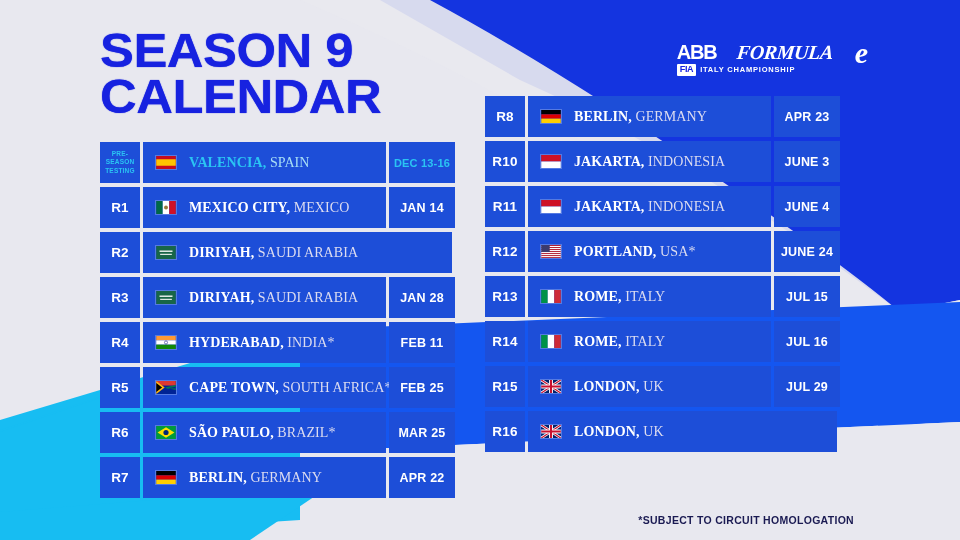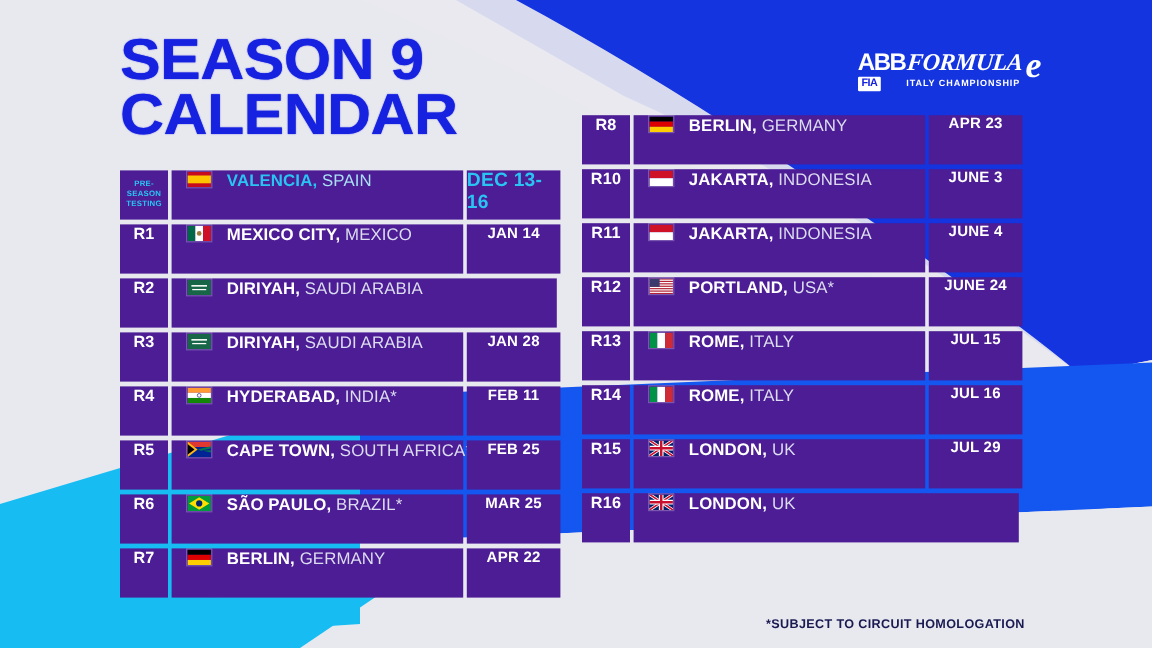--- a/index.html
+++ b/index.html
@@ -29,58 +29,59 @@
   .title span { display:block; }
 
   
   .logo {
     position:absolute;
     right:92px; top:42px;
     z-index:6;
     color:#fff;
     text-align:left;
   }
-  .logo-top { display:flex; align-items:flex-end; gap:1px; }
+  .logo-top { display:flex; align-items:flex-start; gap:20px; }
   .abb {
     font-weight:700; font-size:20px; letter-spacing:-1.2px;
     line-height:1; color:#fff;
   }
   .formula {
     font-family:"Liberation Serif", serif;
     font-style:italic; font-weight:700; font-size:20px;
     letter-spacing:-0.4px; line-height:1;
     transform:skewX(-6deg);
   }
   .e-mark {
     font-family:"Liberation Serif", serif;
     font-style:italic; font-weight:700; font-size:30px;
     line-height:0.75; margin-left:2px; margin-bottom:-4px;
   }
-  .logo-bot { display:flex; align-items:center; gap:21px; margin-top:2px; }
+  .logo-bot { display:flex; align-items:center; gap:4px; margin-top:2px; }
   .fia {
     background:#fff; color:#1722e0;
     font-weight:700; font-size:9px; letter-spacing:-0.4px;
     padding:1px 3px; border-radius:1px; line-height:1.1;
   }
   .wc { font-weight:700; font-size:7.5px; letter-spacing:0.8px; }
 
   
   .tbl { position:absolute; z-index:4; }
   #tbl-left  { left:100px;  top:142px; }
   #tbl-right { left:485px;  top:96px;  }
 
   .row {
     display:flex;
     align-items:stretch;
     height:41px;
     margin-bottom:4px;
   }
   .cell {
-    background:#4c1d95;
+    background:#1d4ed8;
     display:flex;
+    align-items:center;
     color:#fff;
   }
   .c-round {
     width:40px;
     justify-content:center;
     font-weight:700;
     font-size:13.5px;
     letter-spacing:0.2px;
     margin-right:3px;
   }
@@ -93,42 +94,42 @@
     letter-spacing:0.2px;
     color:#2ac4f3;
   }
   .c-venue {
     flex:1;
     padding-left:12px;
     gap:12px;
     margin-right:3px;
   }
   .c-date {
-    width:78px;
+    width:66px;
     justify-content:center;
     font-weight:700;
     font-size:12.5px;
     letter-spacing:0.2px;
   }
   #tbl-left  .c-venue { width:243px; }
   #tbl-right .c-venue { width:243px; }
 
-  .venue-txt { font-size:14px; letter-spacing:0.1px; white-space:nowrap; }
+  .venue-txt { font-size:14px; letter-spacing:0.1px; white-space:nowrap;font-family:Liberation Serif, serif; }
   .venue-txt .city {
     font-weight:700;
   }
   .venue-txt .country {
     font-weight:400;
     color:#dcdcf0;
   }
 
   
   .row.testing .venue-txt .city { color:#2ac4f3; }
   .row.testing .venue-txt .country { color:#a9dff5; }
-  .row.testing .c-date { color:#2ac4f3; font-size:16px; }
+  .row.testing .c-date { color:#2ac4f3; font-size:11px; }
 
   
   .flag {
     width:22px; height:15px;
     flex:0 0 22px;
     display:block;
     border:0.5px solid rgba(255,255,255,0.25);
     overflow:hidden;
     position:relative;
   }

